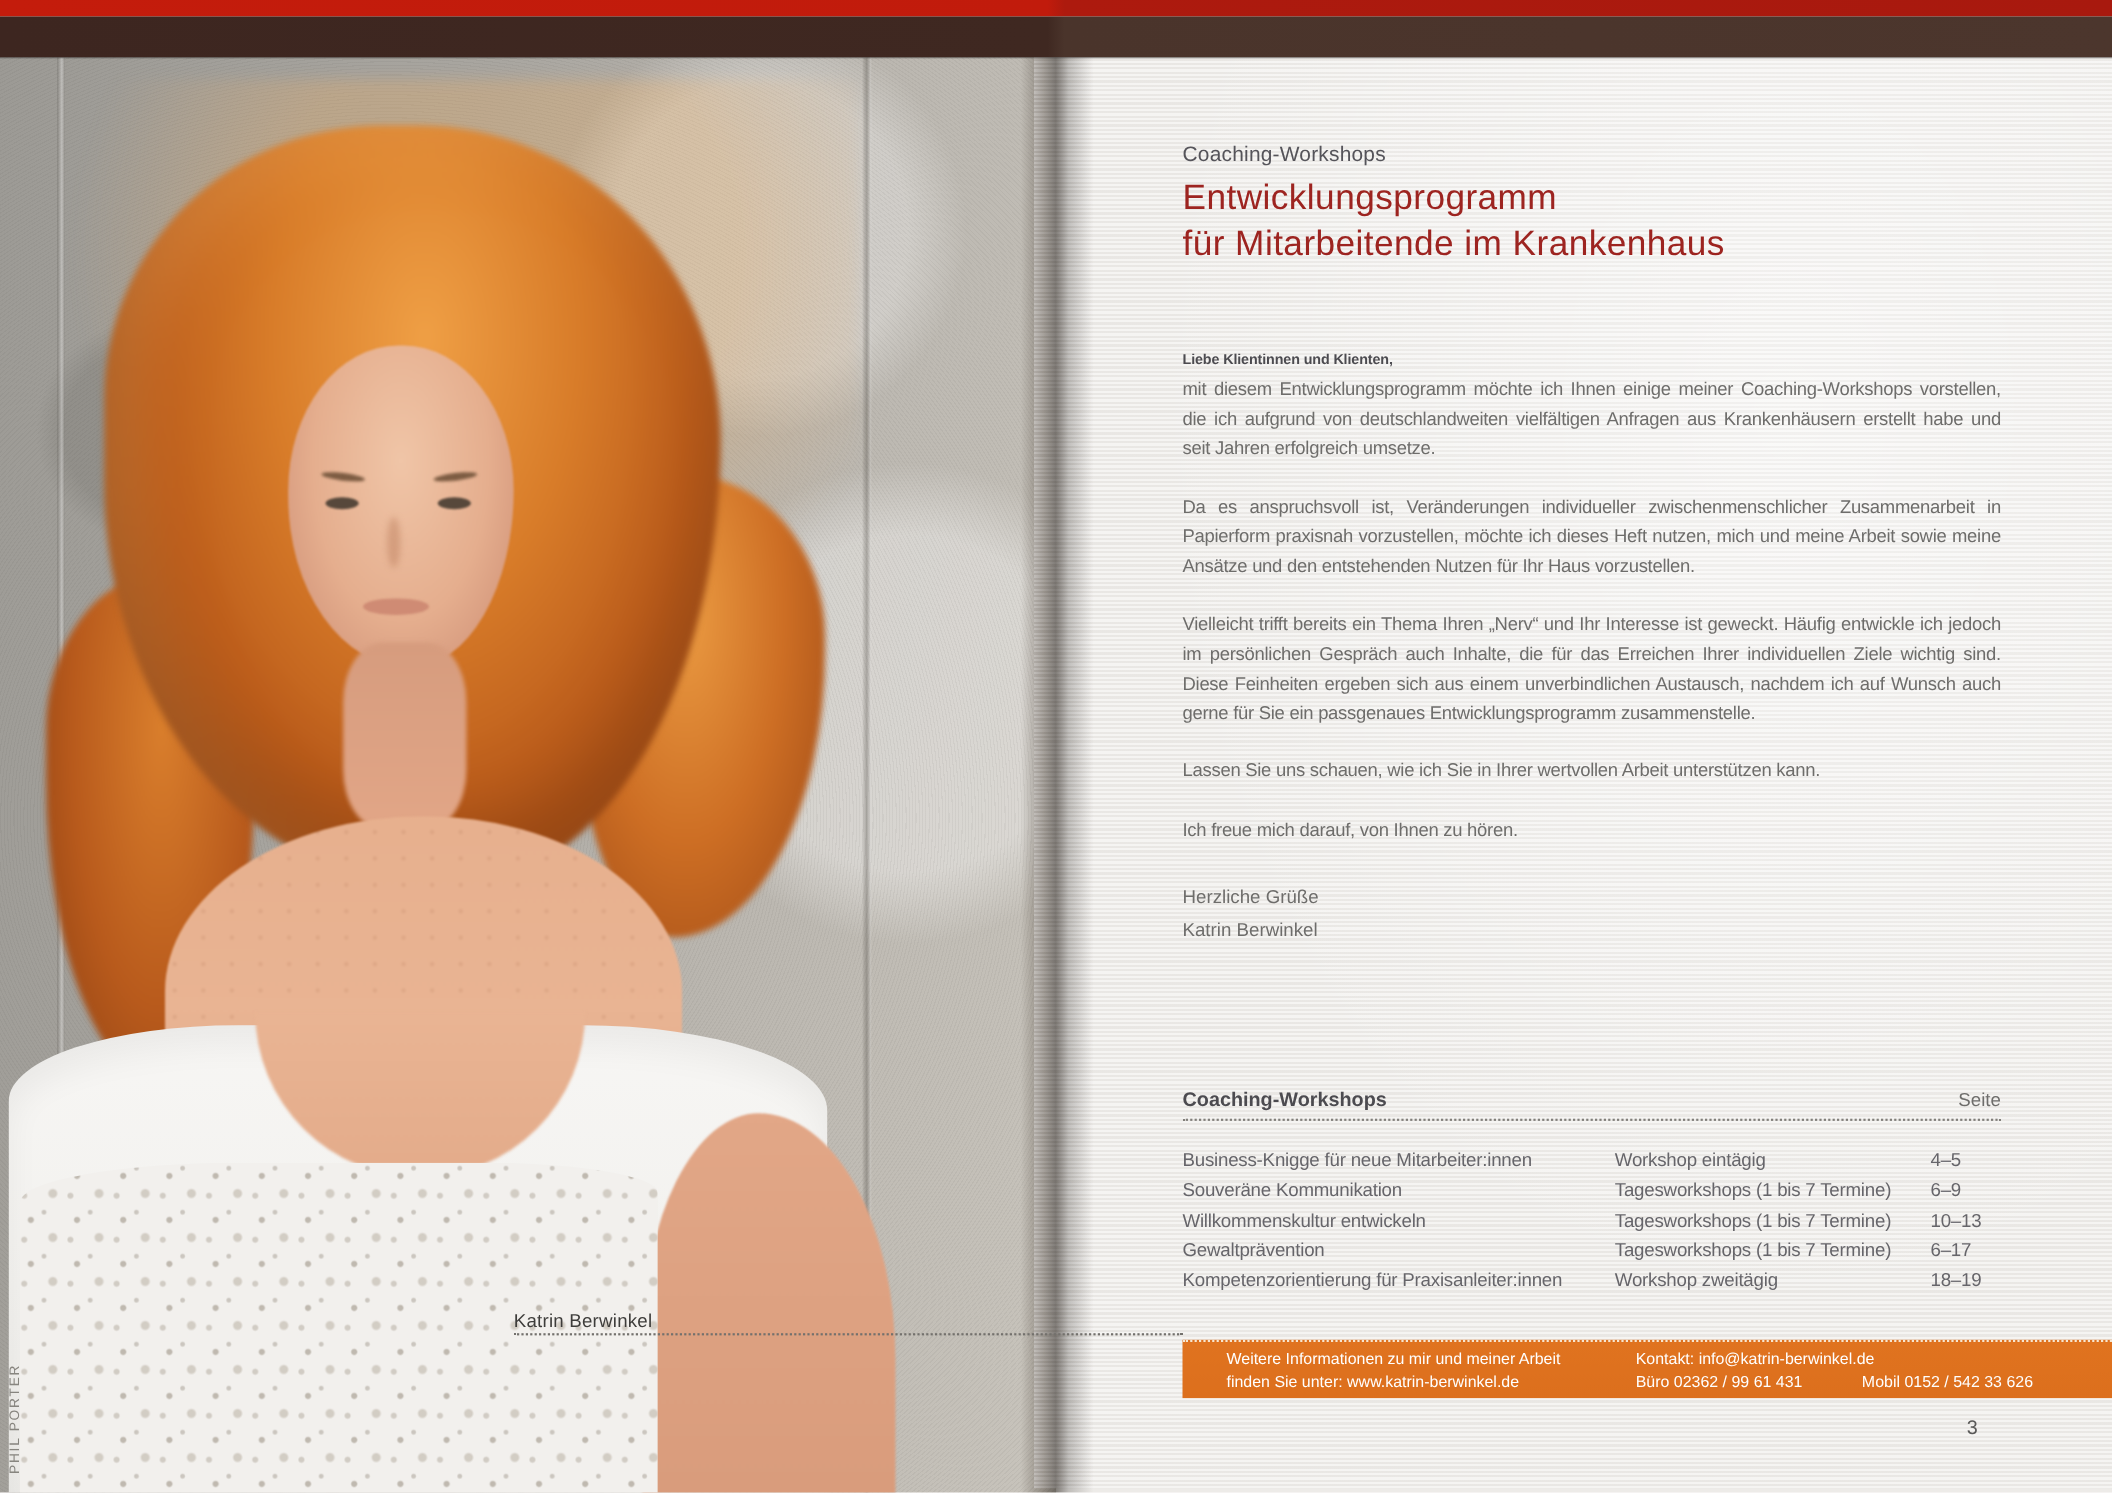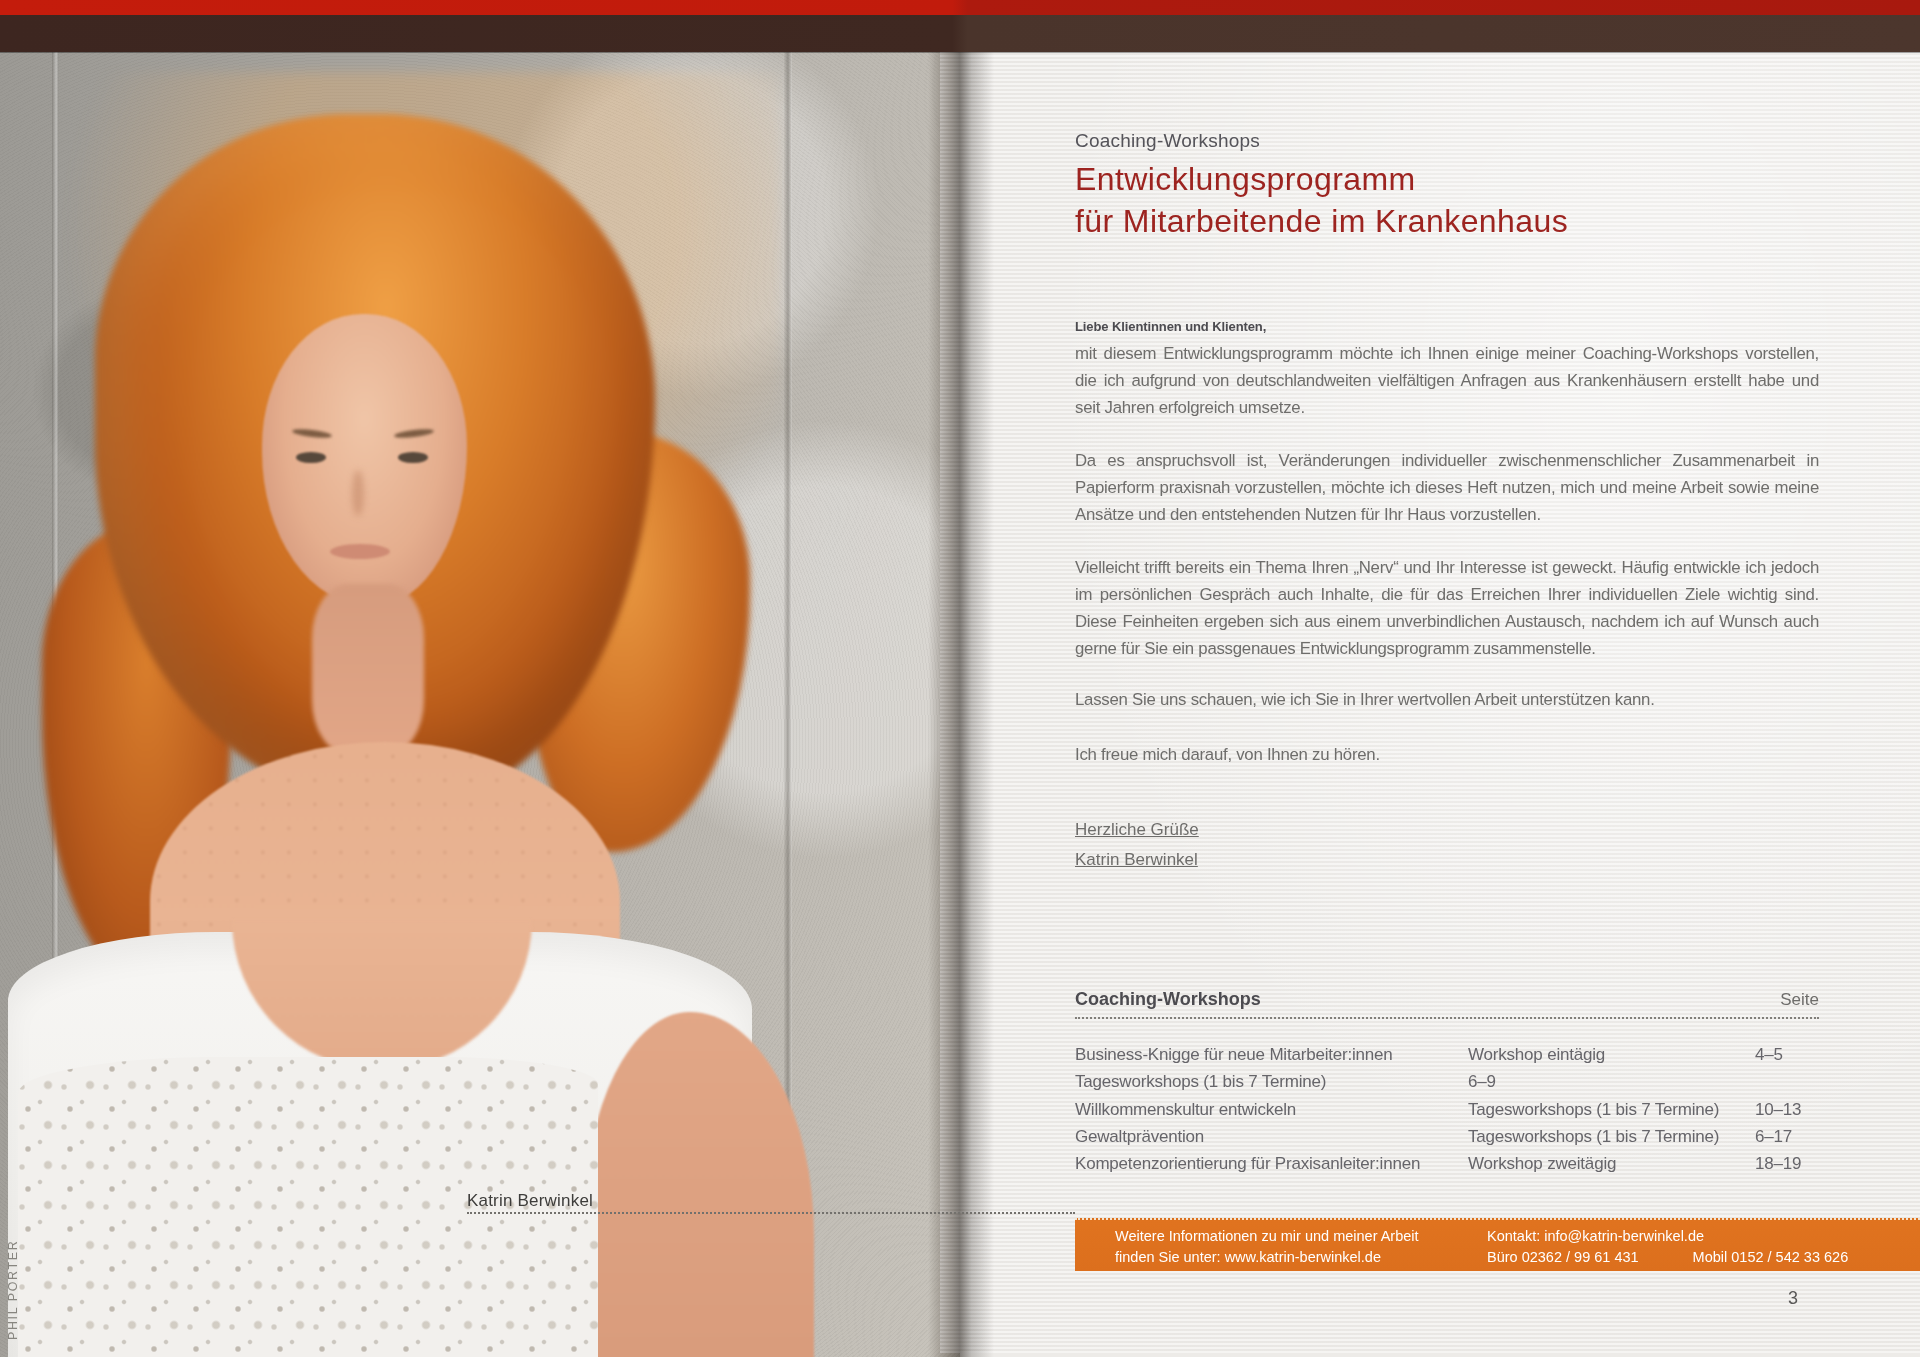--- a/index.html
+++ b/index.html
@@ -112,21 +112,21 @@
   .content{position:absolute;left:135px;top:82px;width:744px;color:var(--body-text);}
   .eyebrow{font-size:19px;line-height:22px;color:#55545a;letter-spacing:.2px;}
   .title{margin:6px 0 0;font-size:32px;line-height:42px;font-weight:300;
     color:var(--title-red);letter-spacing:.4px;}
   .salutation{margin:71px 0 0;font-size:13px;line-height:27px;font-weight:bold;color:#4c4b50;letter-spacing:-0.1px;}
   .body{margin:26px 0 0;font-size:16.8px;line-height:27px;letter-spacing:-0.25px;
     text-align:justify;color:var(--body-text);}
   .body.p1{margin-top:0;}
   .body.p4{margin-top:24px;text-align:left;}
   .body.p5{margin-top:28px;text-align:left;}
-  .closing{margin:47px 0 0;font-size:17px;line-height:30px;color:var(--body-text);text-decoration:underline;}
+  .closing{margin:33px 0 0;font-size:17px;line-height:30px;color:var(--body-text);}
 
   
   .toc{position:absolute;left:0;top:859px;width:744px;}
   .toc-head{display:flex;justify-content:space-between;align-items:baseline;}
   .toc-title{font-size:18px;font-weight:bold;color:#4c4b50;}
   .toc-seite{font-size:17px;color:#6e6d6b;}
   .toc-rule{margin-top:7px;border-top:2.5px dotted #817f7a;height:0;}
   .toc-rows{margin-top:22px;}
   .toc-row{display:grid;grid-template-columns:393px 1fr 64px;
     font-size:17px;line-height:27.3px;letter-spacing:-0.2px;color:#66656a;}
@@ -201,20 +201,21 @@
         <div class="toc-rule"></div>
         <div class="toc-rows">
 
             <div class="toc-row">
               <span class="c1">Business-Knigge für neue Mitarbeiter:innen</span>
               <span class="c2">Workshop eintägig</span>
               <span class="c3">4–5</span>
             </div>
 
             <div class="toc-row">
+              <span class="c1">Souveräne Kommunikation</span>
               <span class="c2">Tagesworkshops (1 bis 7 Termine)</span>
               <span class="c3">6–9</span>
             </div>
 
             <div class="toc-row">
               <span class="c1">Willkommenskultur entwickeln</span>
               <span class="c2">Tagesworkshops (1 bis 7 Termine)</span>
               <span class="c3">10–13</span>
             </div>
 

